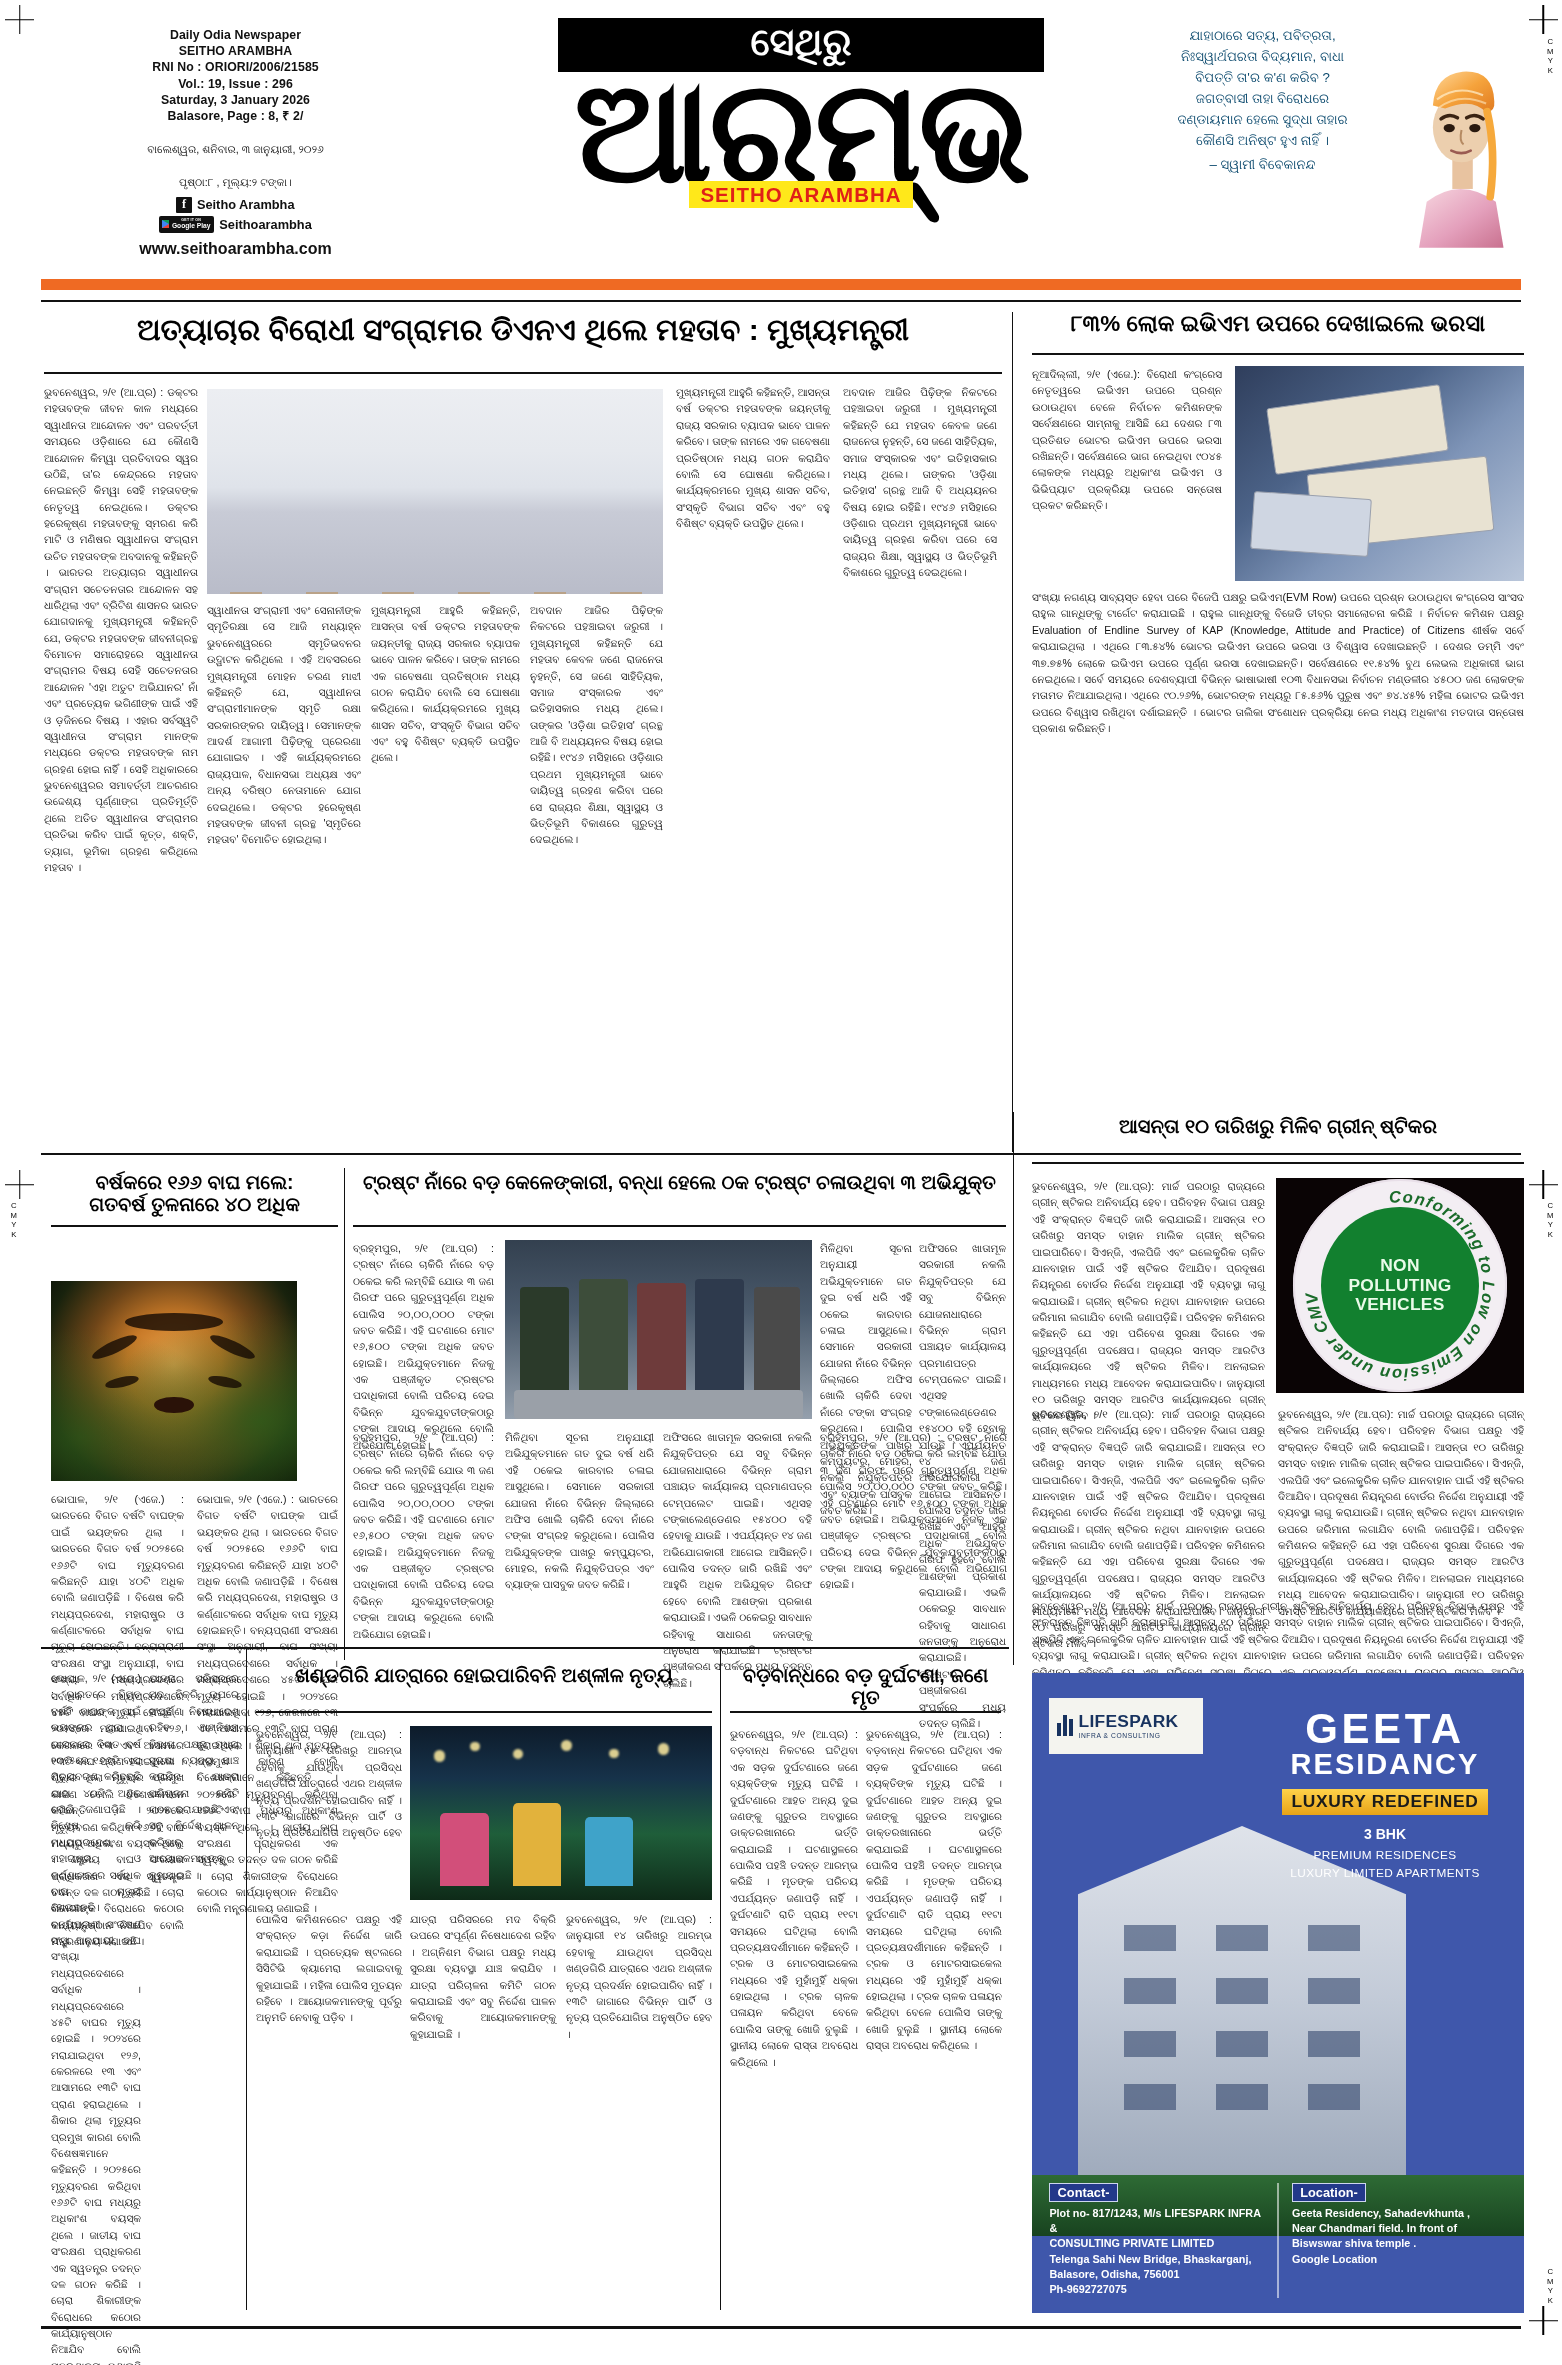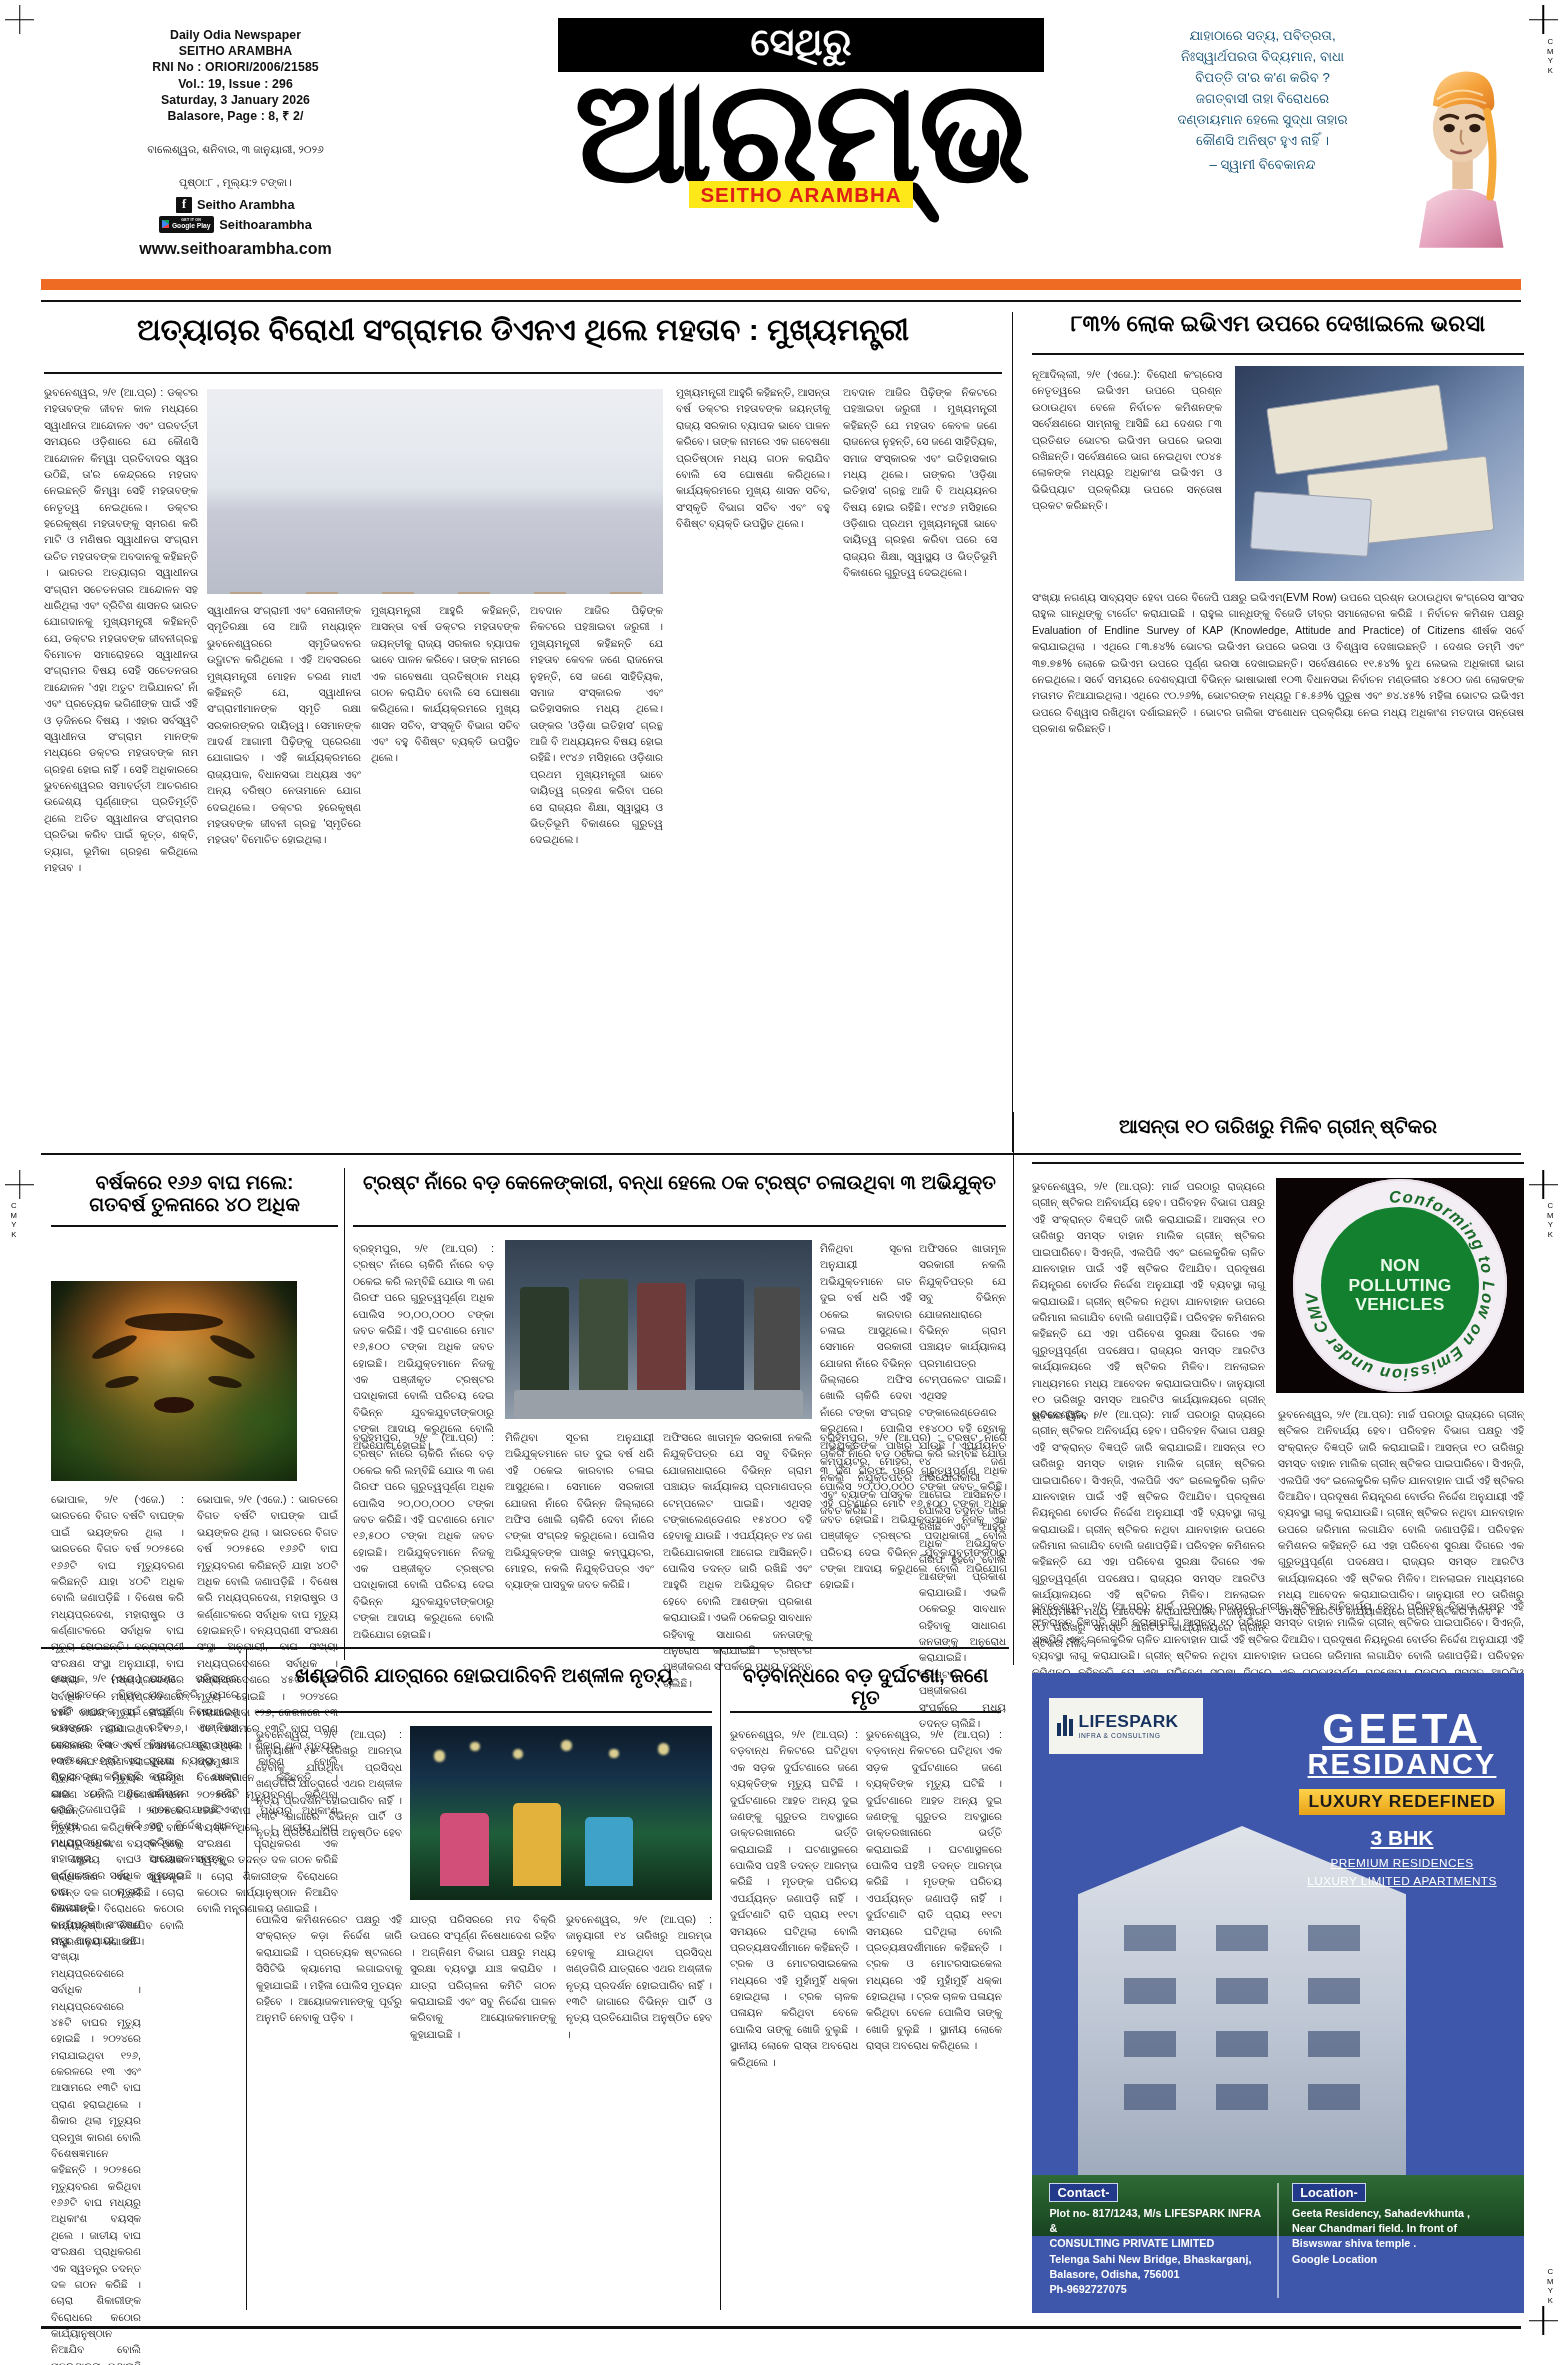--- a/index.html
+++ b/index.html
@@ -91,26 +91,26 @@
   .sticker .ringtext text{font-size:15.5px;font-weight:bold;font-style:italic;fill:#1a6b2a;
                           font-family:"Liberation Sans",sans-serif;letter-spacing:1.2px;}
 
   
   .ad{position:absolute;background:#3f57ab;color:#fff;overflow:hidden;}
   .ad .logo{position:absolute;background:#f4f4ef;display:flex;align-items:center;gap:5.1px;padding:5.1px 7.2px;box-sizing:border-box;}
   .ad .logo .bars{display:flex;align-items:flex-end;gap:1.5px;}
   .ad .logo .bars i{display:block;width:4.6px;background:#17325f;}
   .ad .logo .txt b{display:block;color:#17325f;font-size:17.4px;font-weight:bold;letter-spacing:0.3px;line-height:1;}
   .ad .logo .txt s{display:block;text-decoration:none;color:#17325f;font-size:6.7px;letter-spacing:0.6px;margin-top:1.5px;}
-  .ad .brand{position:absolute;right:12px;top:36px;text-align:center;width:220px;text-decoration:underline;}
+  .ad .brand{position:absolute;right:29px;top:36px;text-align:center;width:220px;}
   .ad .brand .g{font-size:42px;font-weight:bold;letter-spacing:3.6px;line-height:.95;}
   .ad .brand .r{font-size:29px;font-weight:bold;letter-spacing:2px;line-height:1.05;}
   .ad .lux{display:inline-block;background:linear-gradient(180deg,#ffd24a,#e8a317);color:#1b1b1b;
            font-size:17.4px;font-weight:bold;letter-spacing:0.7px;padding:2.6px 9.2px;margin-top:9.2px;}
-  .ad .bhk{font-size:21px;font-weight:bold;margin-top:11.3px;}
+  .ad .bhk{font-size:14px;font-weight:bold;margin-top:11.3px;}
   .ad .sub{font-size:11.8px;letter-spacing:0.4px;margin-top:6.1px;}
   .ad .sub2{font-size:11.8px;letter-spacing:0.4px;margin-top:4.1px;}
   .ad .tower{position:absolute;left:46px;bottom:108px;width:328px;height:379px;
              background:linear-gradient(180deg,#dfe3ea 0%,#c3cbd8 45%,#9aa6b8 100%);
              clip-path:polygon(50% 0,100% 18%,100% 100%,0 100%,0 18%);}
   .ad .tower .win{position:absolute;background:rgba(40,60,100,.55);}
   .ad .green{position:absolute;left:0;right:0;bottom:77px;height:61px;
              background:linear-gradient(180deg,#2e6b35,#18431f);}
   .ad .contact{position:absolute;left:17.4px;right:17.4px;bottom:15.4px;display:flex;gap:13.3px;}
   .ad .contact .box{flex:1;}

